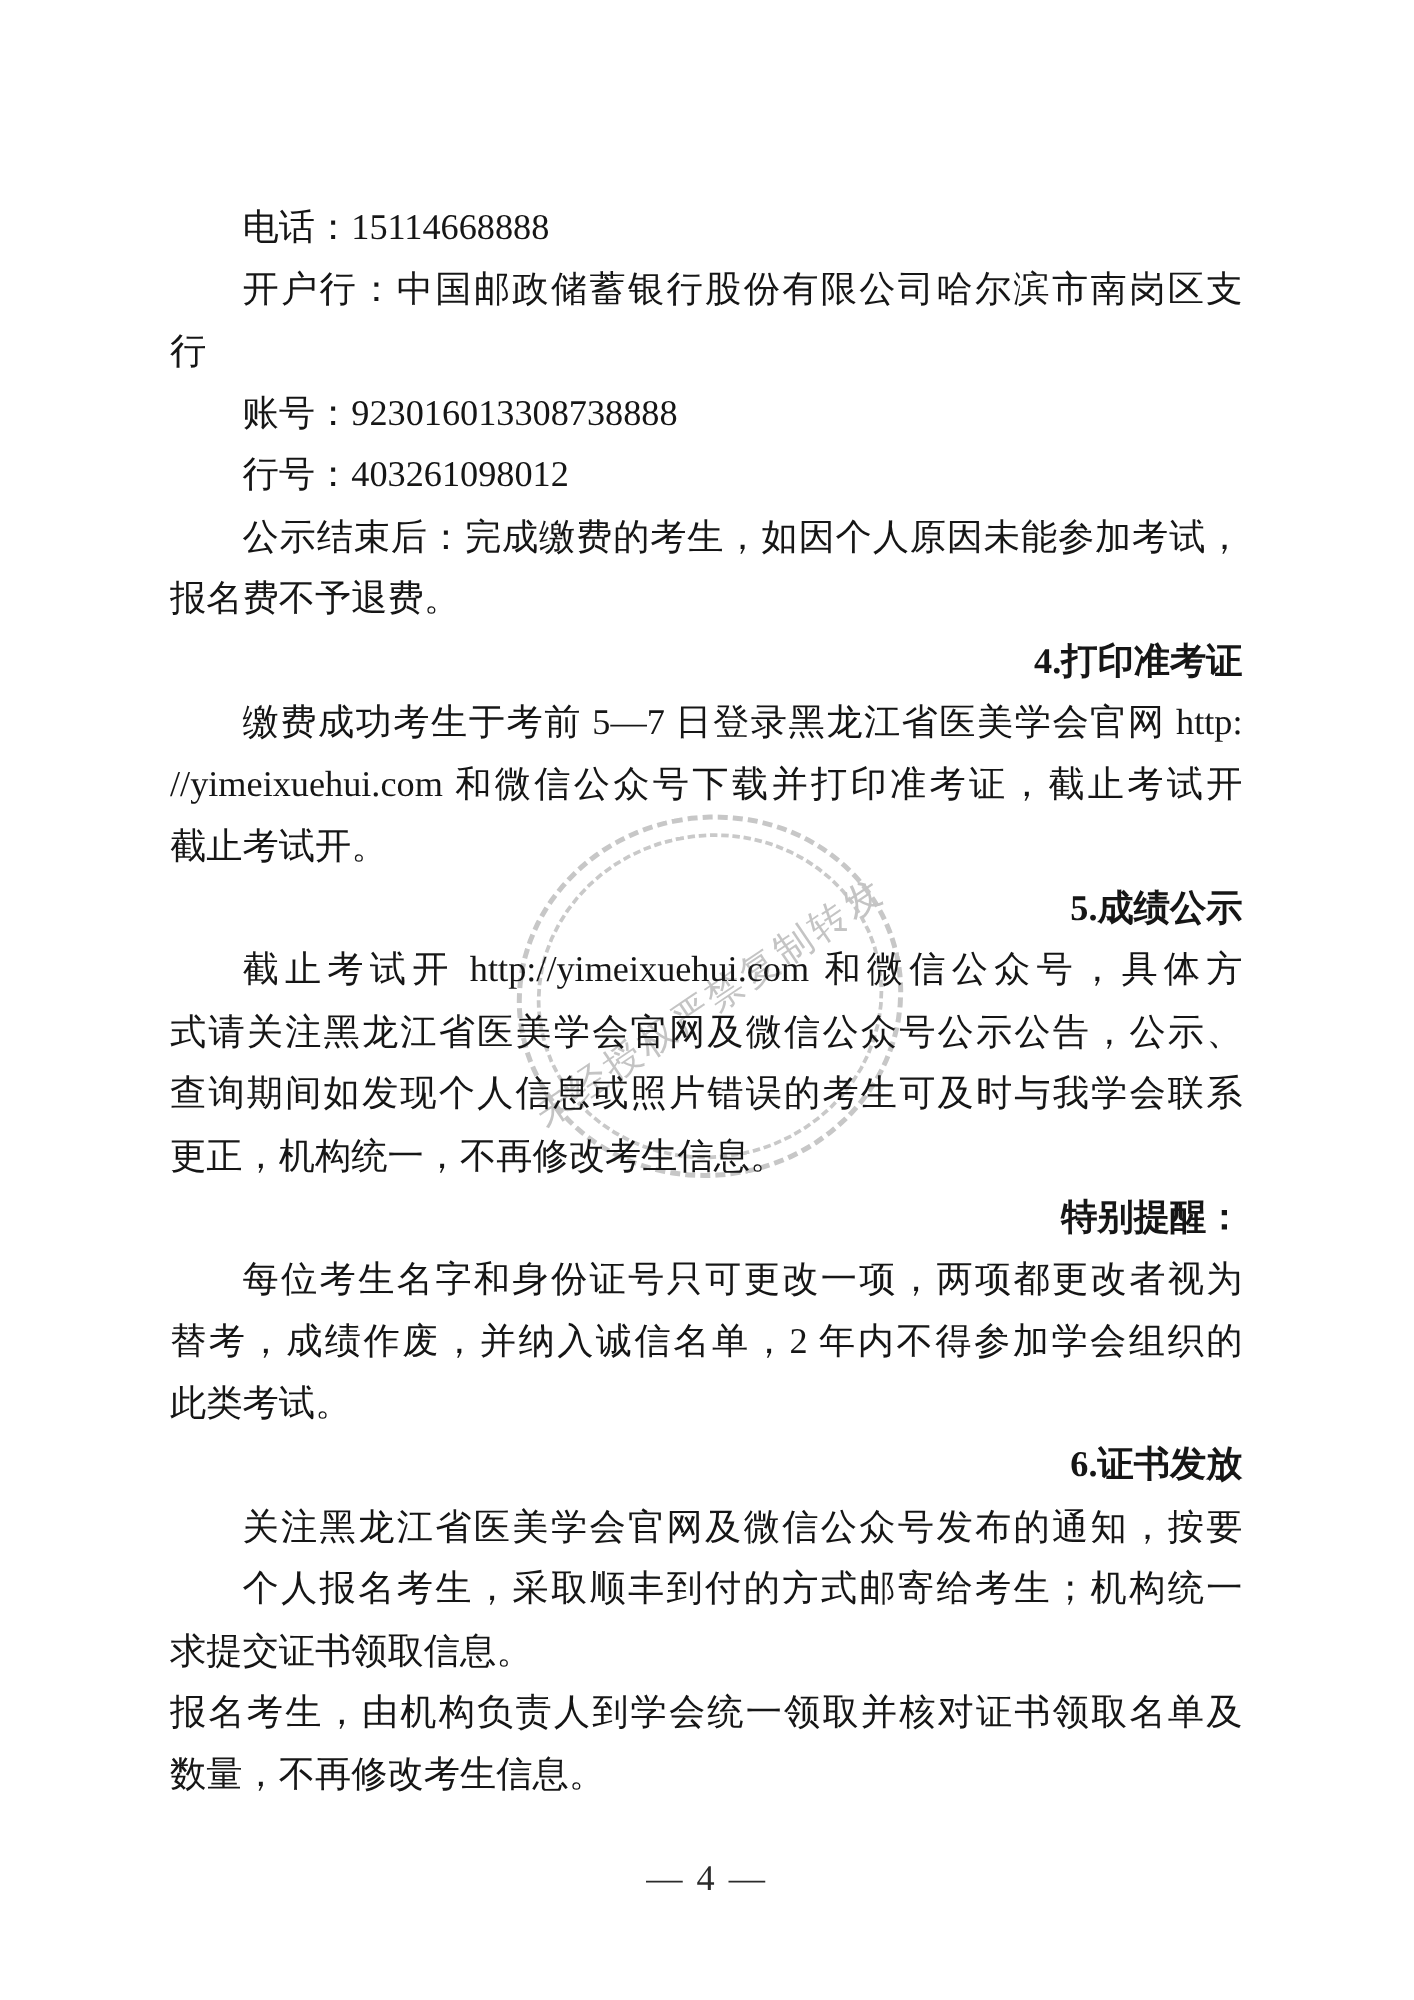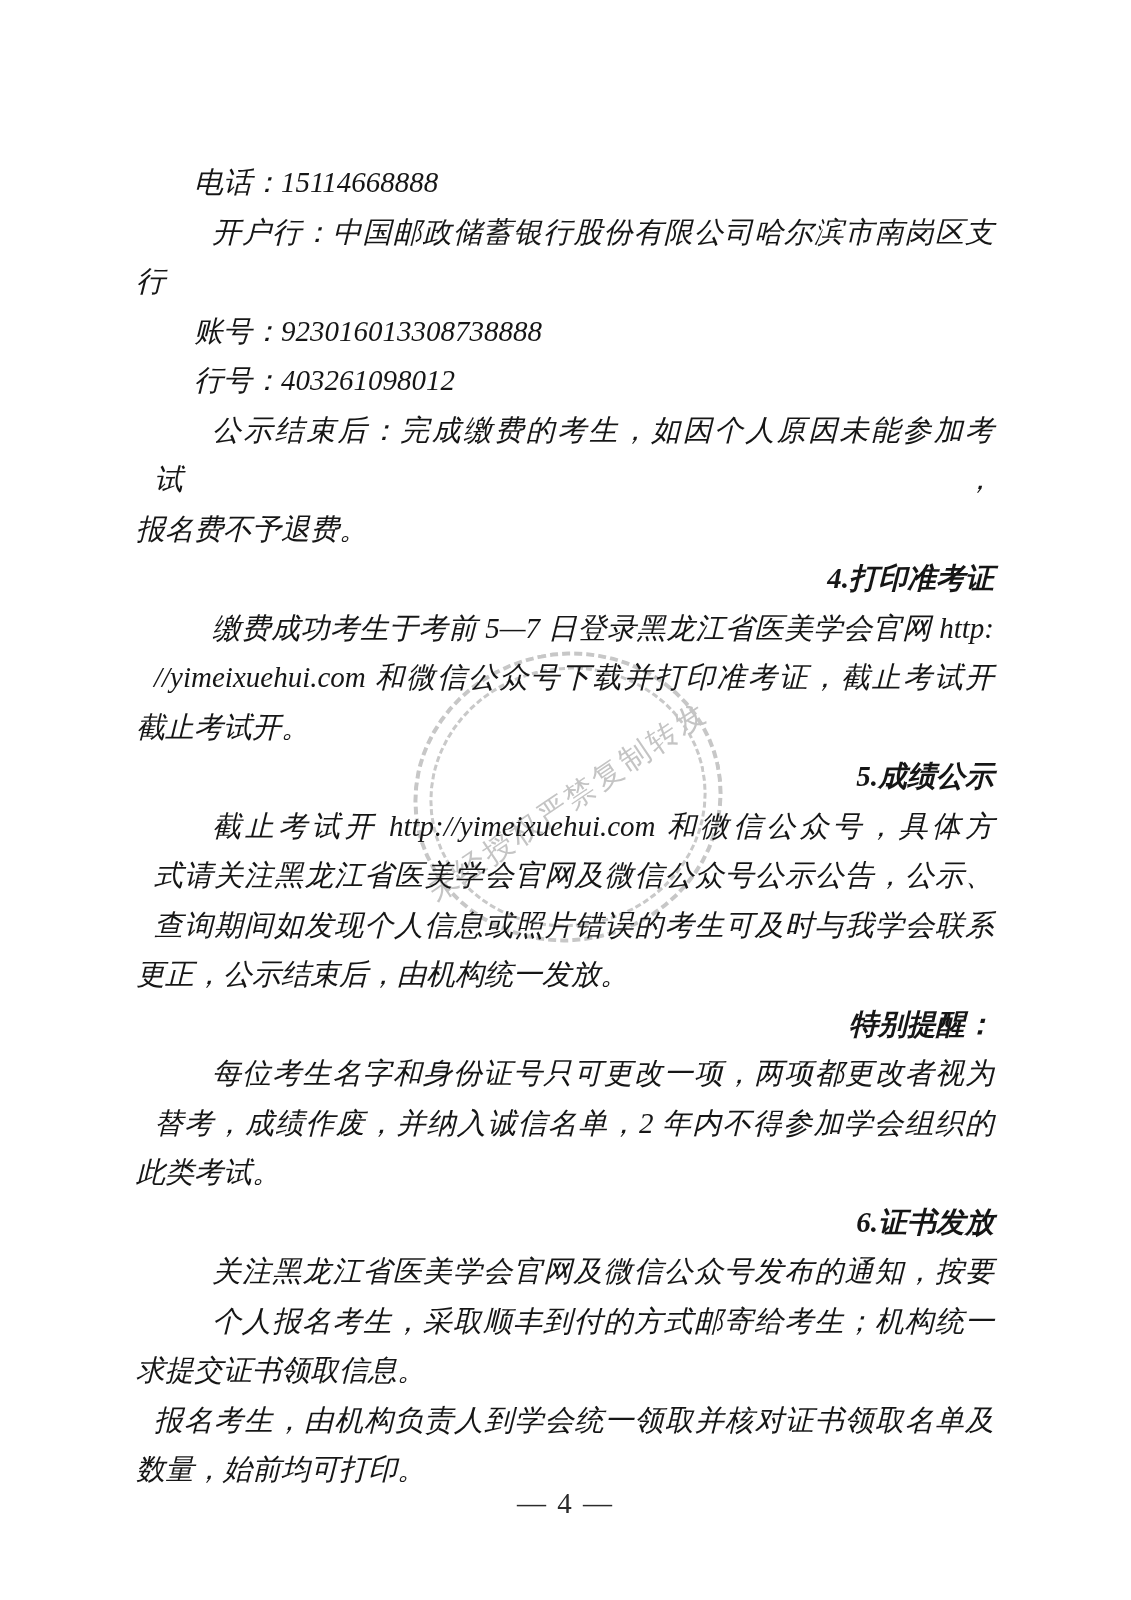--- a/index.html
+++ b/index.html
@@ -42,25 +42,24 @@
     font-family: "Liberation Serif", "DejaVu Serif", serif;
   }
   
   .content {
     position: absolute; left: 136px; top: 158px;
     width: 858px;
     z-index: 2;
     font-size: 29px;
     line-height: 49.5px;
     color: #161616;
-    font-style: italic;
   }
   .ln { min-height: 49.5px; text-align: left; }
   .in { text-indent: 58px; }          
-  .jf { text-align: justify; text-align-last: justify; margin-left: 18px; }
+  .jf { text-align: justify; text-align-last: justify; }
   .b  { font-weight: 700; text-align: right; }
   .footer {
     position: absolute; left: 0; top: 1487px;
     width: 1131px;
     z-index: 2;
     text-align: center;
     font-size: 29px;
     color: #2b2b2b;
     letter-spacing: 2px;
   }
@@ -85,28 +84,28 @@
     <div class="ln in jf">公示结束后：完成缴费的考生，如因个人原因未能参加考试，</div>
     <div class="ln">报名费不予退费。</div>
     <div class="ln in b">4.打印准考证</div>
     <div class="ln in jf">缴费成功考生于考前 5—7 日登录黑龙江省医美学会官网 http:</div>
     <div class="ln jf">//yimeixuehui.com 和微信公众号下载并打印准考证，截止考试开</div>
     <div class="ln">截止考试开。</div>
     <div class="ln in b">5.成绩公示</div>
     <div class="ln in jf">截止考试开 http://yimeixuehui.com 和微信公众号，具体方</div>
     <div class="ln jf">式请关注黑龙江省医美学会官网及微信公众号公示公告，公示、</div>
     <div class="ln jf">查询期间如发现个人信息或照片错误的考生可及时与我学会联系</div>
-    <div class="ln">更正，公示结束后，由机构统一发放。</div>
+    <div class="ln">更正，机构统一，不再修改考生信息。</div>
     <div class="ln in b">特别提醒：</div>
     <div class="ln in jf">每位考生名字和身份证号只可更改一项，两项都更改者视为</div>
     <div class="ln jf">替考，成绩作废，并纳入诚信名单，2 年内不得参加学会组织的</div>
     <div class="ln">此类考试。</div>
     <div class="ln in b">6.证书发放</div>
     <div class="ln in jf">关注黑龙江省医美学会官网及微信公众号发布的通知，按要</div>
     <div class="ln in jf">个人报名考生，采取顺丰到付的方式邮寄给考生；机构统一</div>
     <div class="ln">求提交证书领取信息。</div>
     <div class="ln jf">报名考生，由机构负责人到学会统一领取并核对证书领取名单及</div>
-    <div class="ln">数量，始前均可打印。</div>
+    <div class="ln">数量，不再修改考生信息。</div>
   </div>
 
   <div class="footer">— 4 —</div>
 
 </div>
 
 </body></html>

